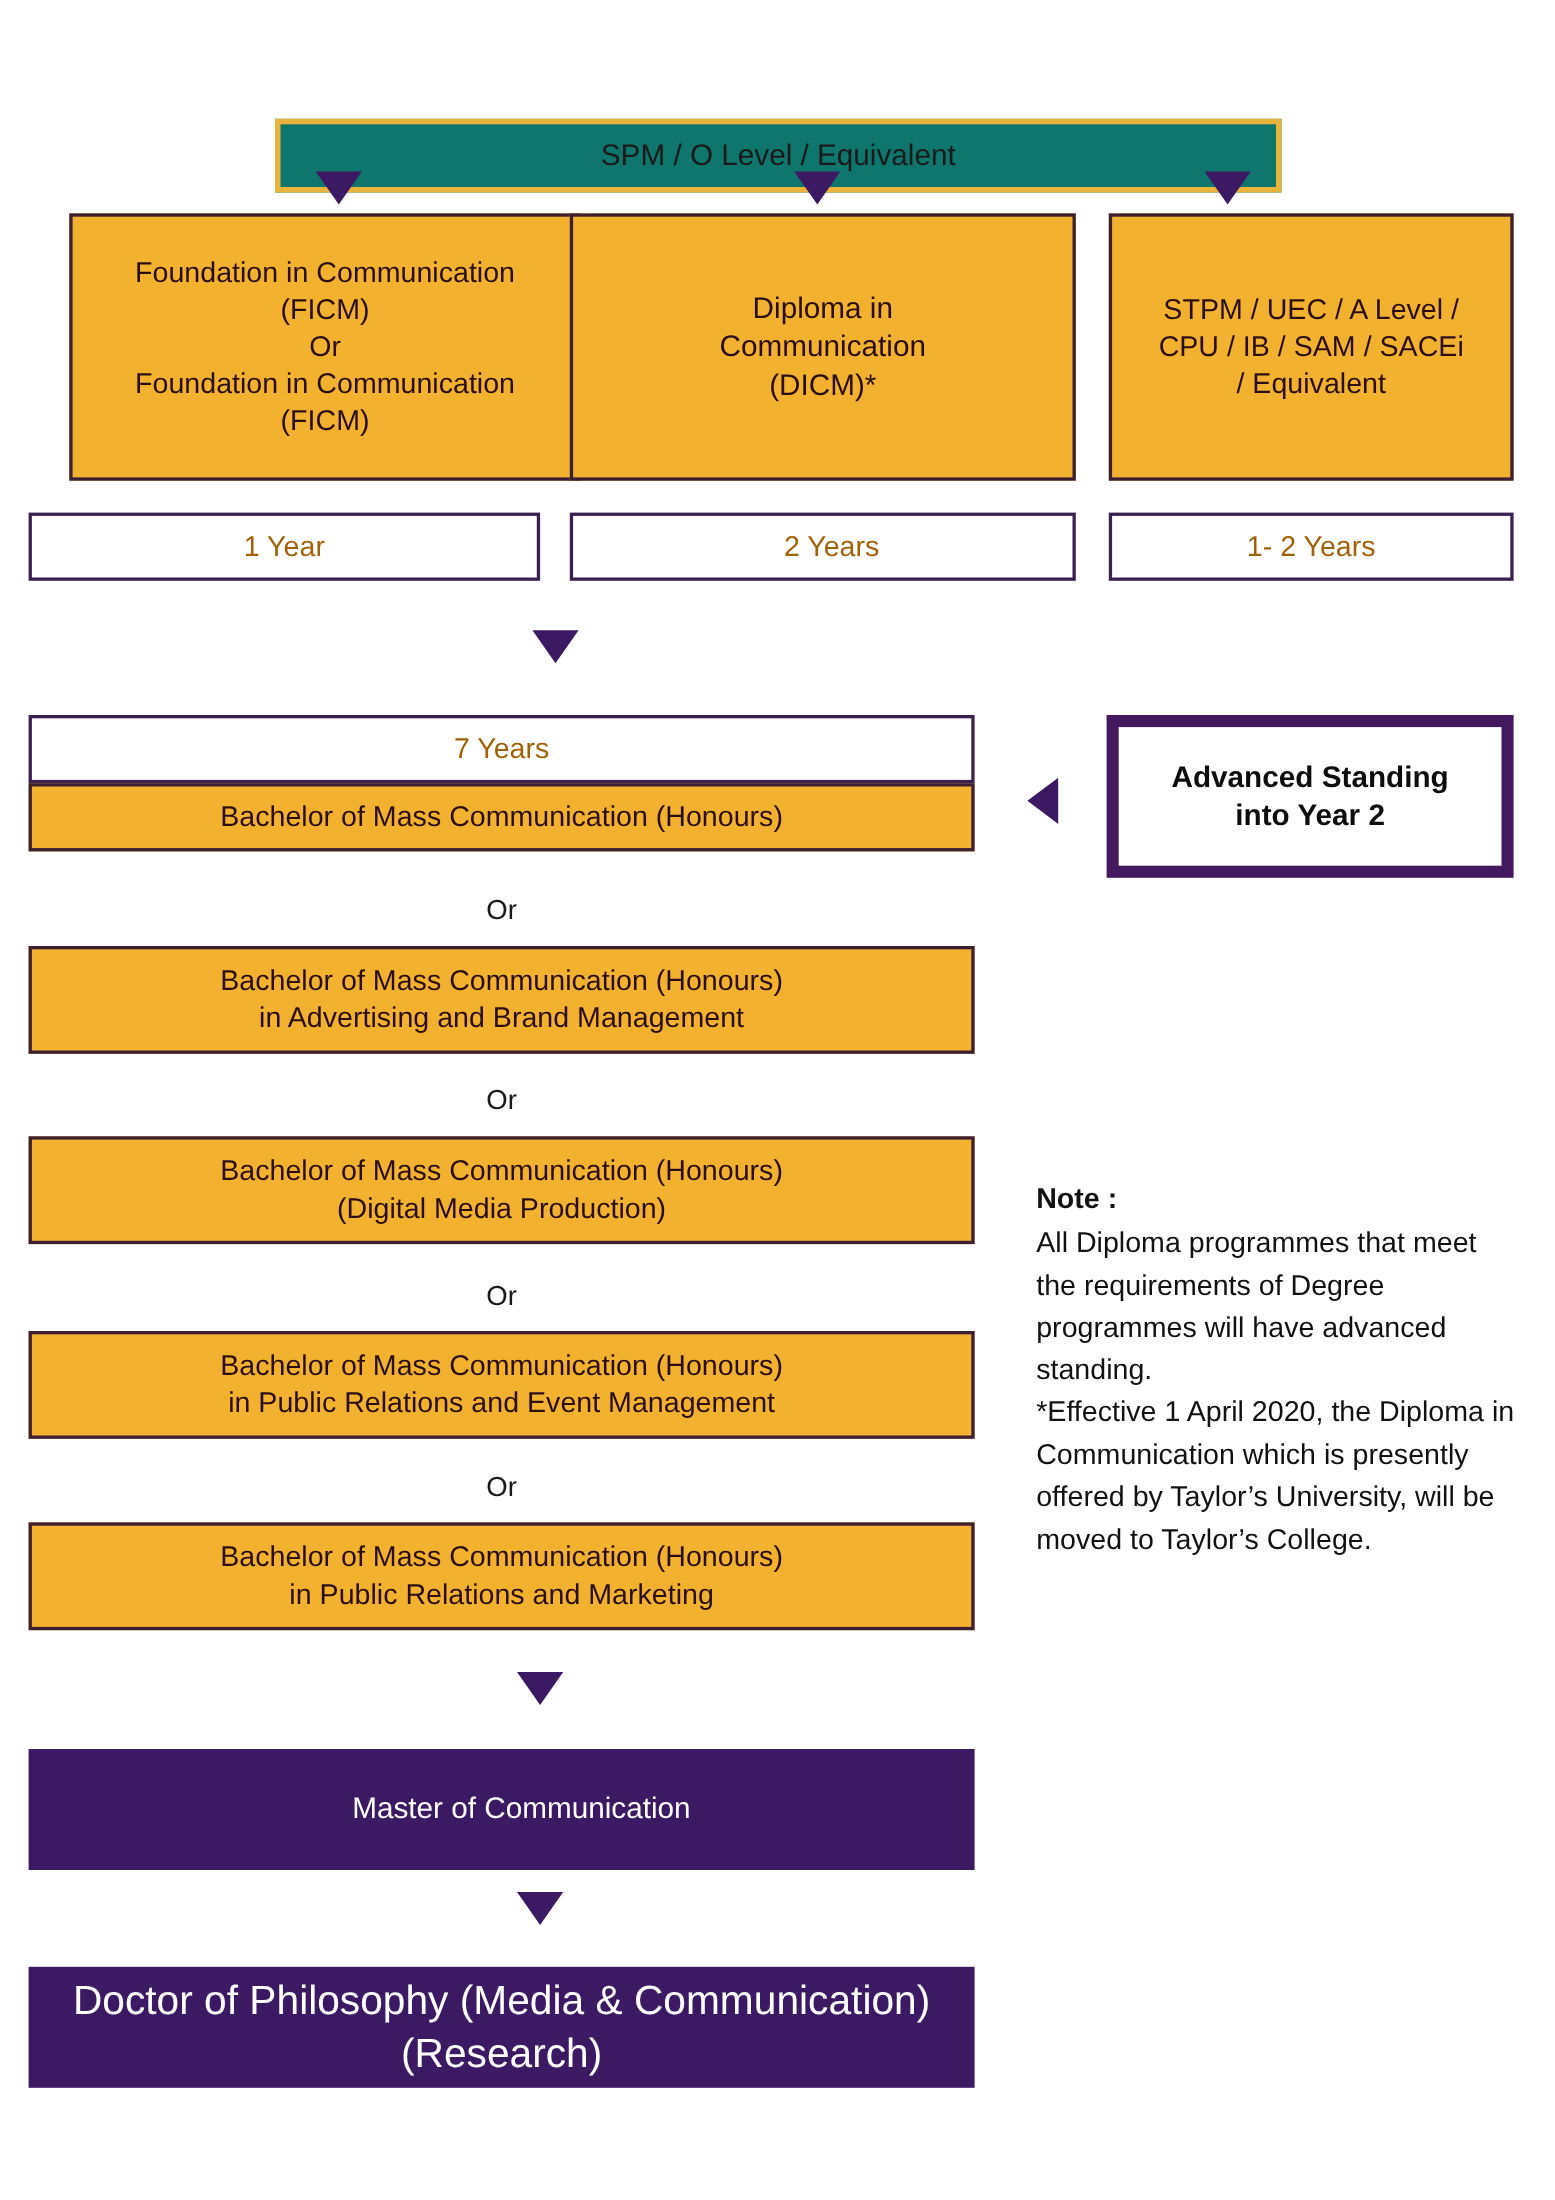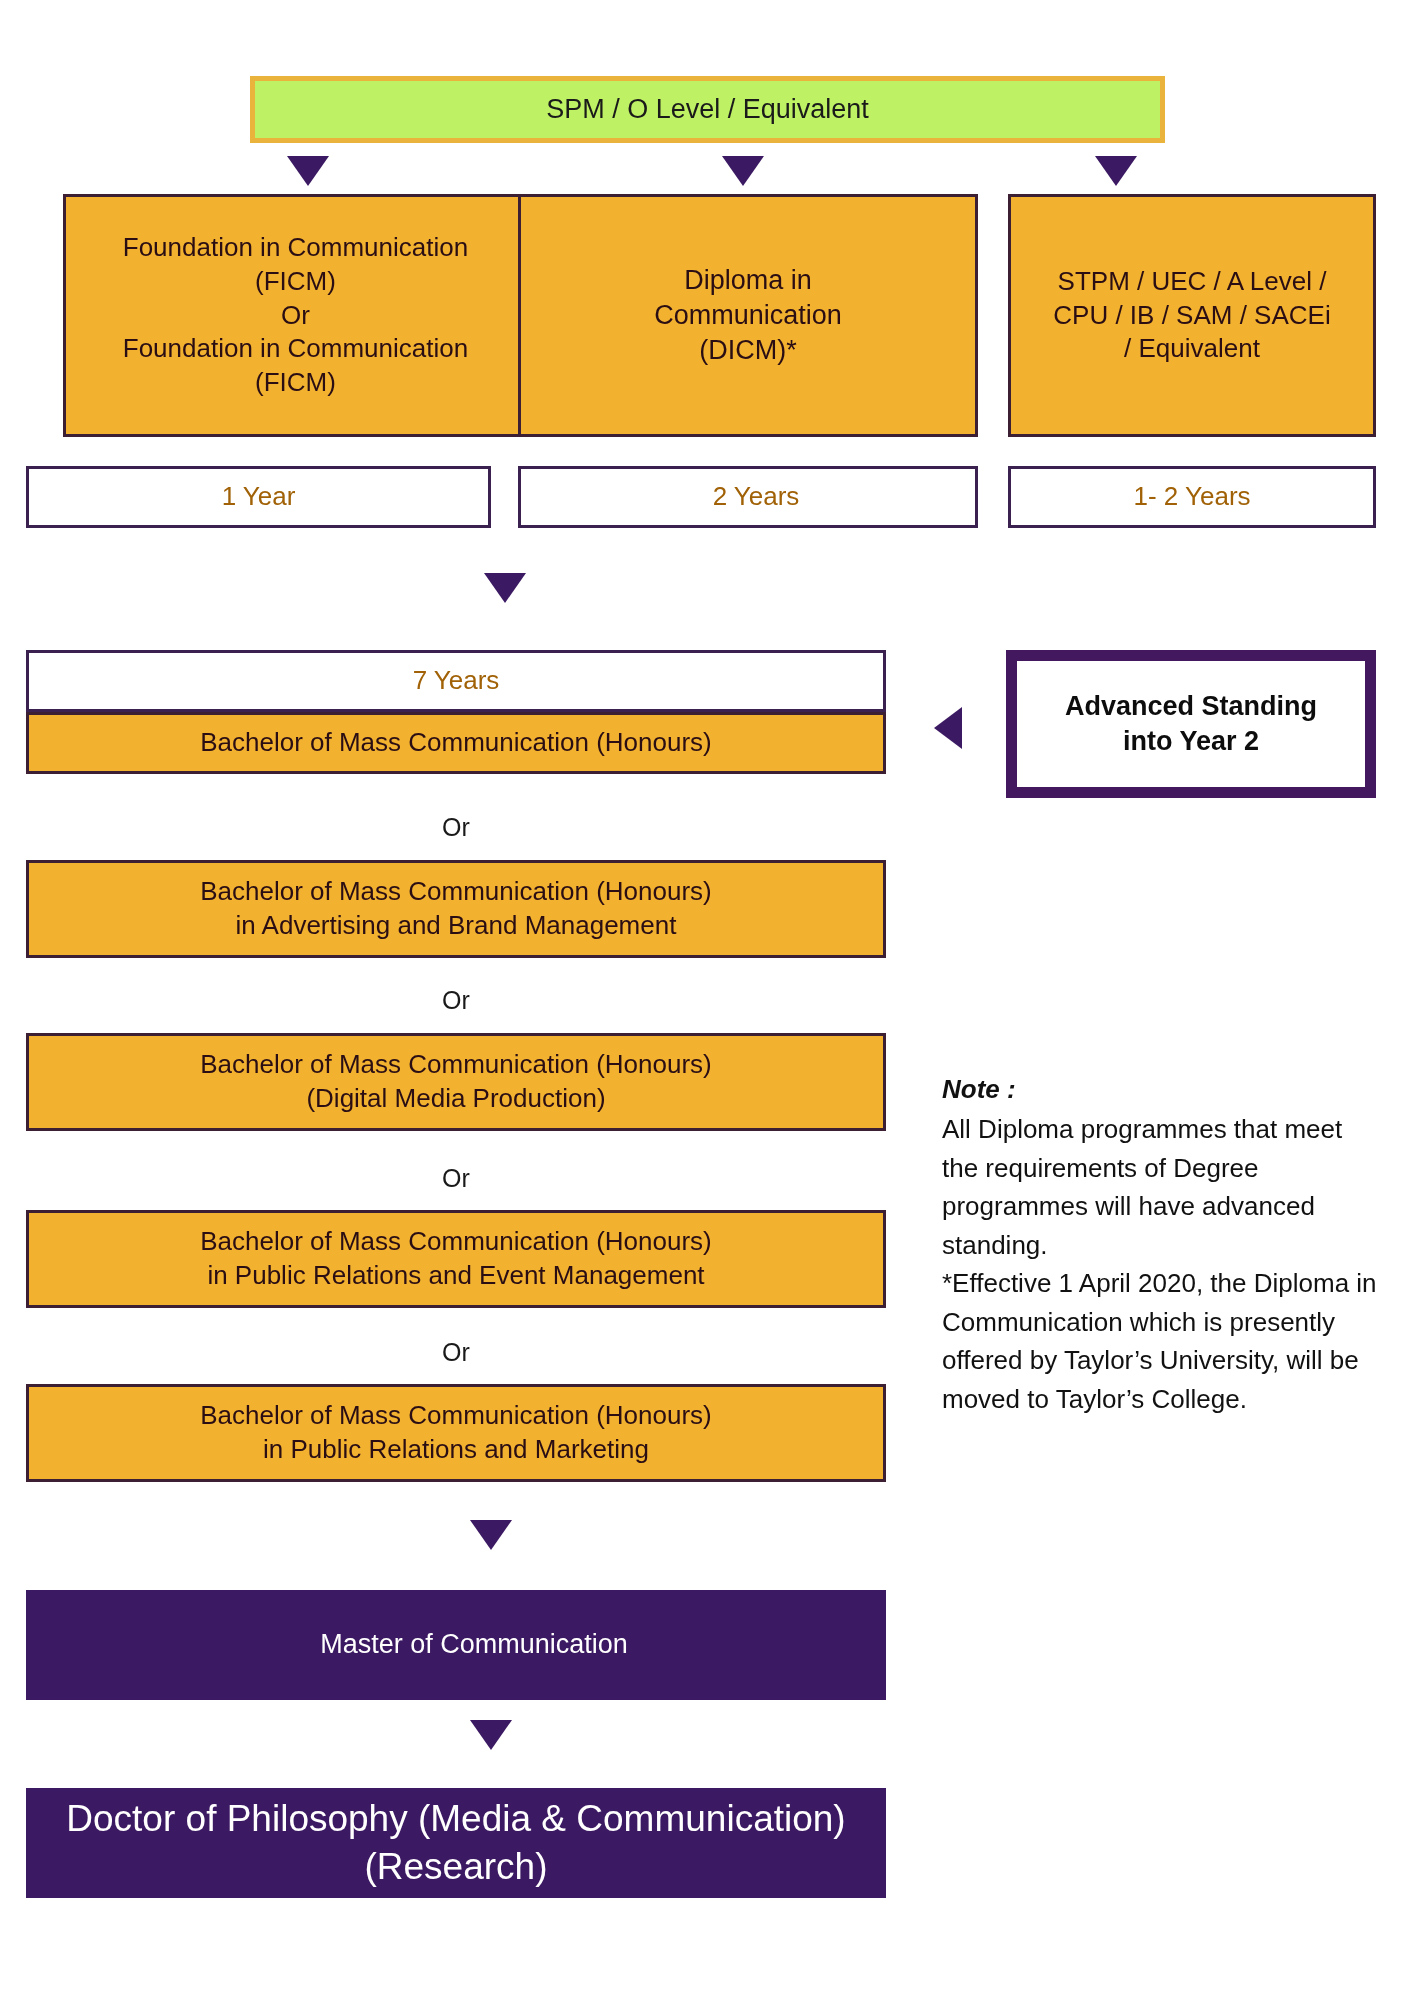--- a/index.html
+++ b/index.html
@@ -32,23 +32,24 @@
     line-height: 1.30;
   }
 
   .box-amber {
     background: #F2B230;
     border: 3px solid #3C1F33;
     color: #2A0E14;
   }
 
   .box-outline-amber {
-    background: #bef264;
+    background: #0f766e;
     border: 5px solid #E9B33C;
     color: #1A1A1A;
+    margin-top: 32px;
   }
 
   .box-outline-purple {
     background: #FFFFFF;
     border: 3px solid #3B2150;
     color: #a16207;
   }
 
   .box-purple-solid {
     background: #3C1A63;
@@ -96,21 +97,20 @@
     top: 1070px;
     width: 436px;
     font-size: 26px;
     line-height: 1.48;
     color: #111111;
   }
   .note-title {
     font-weight: bold;
     font-size: 26px;
     margin-bottom: 2px;
-    font-style: italic;
   }
   .note-par {
     margin: 0;
   }
 </style>
 </head>
 <body>
 
 <div class="canvas">
 

